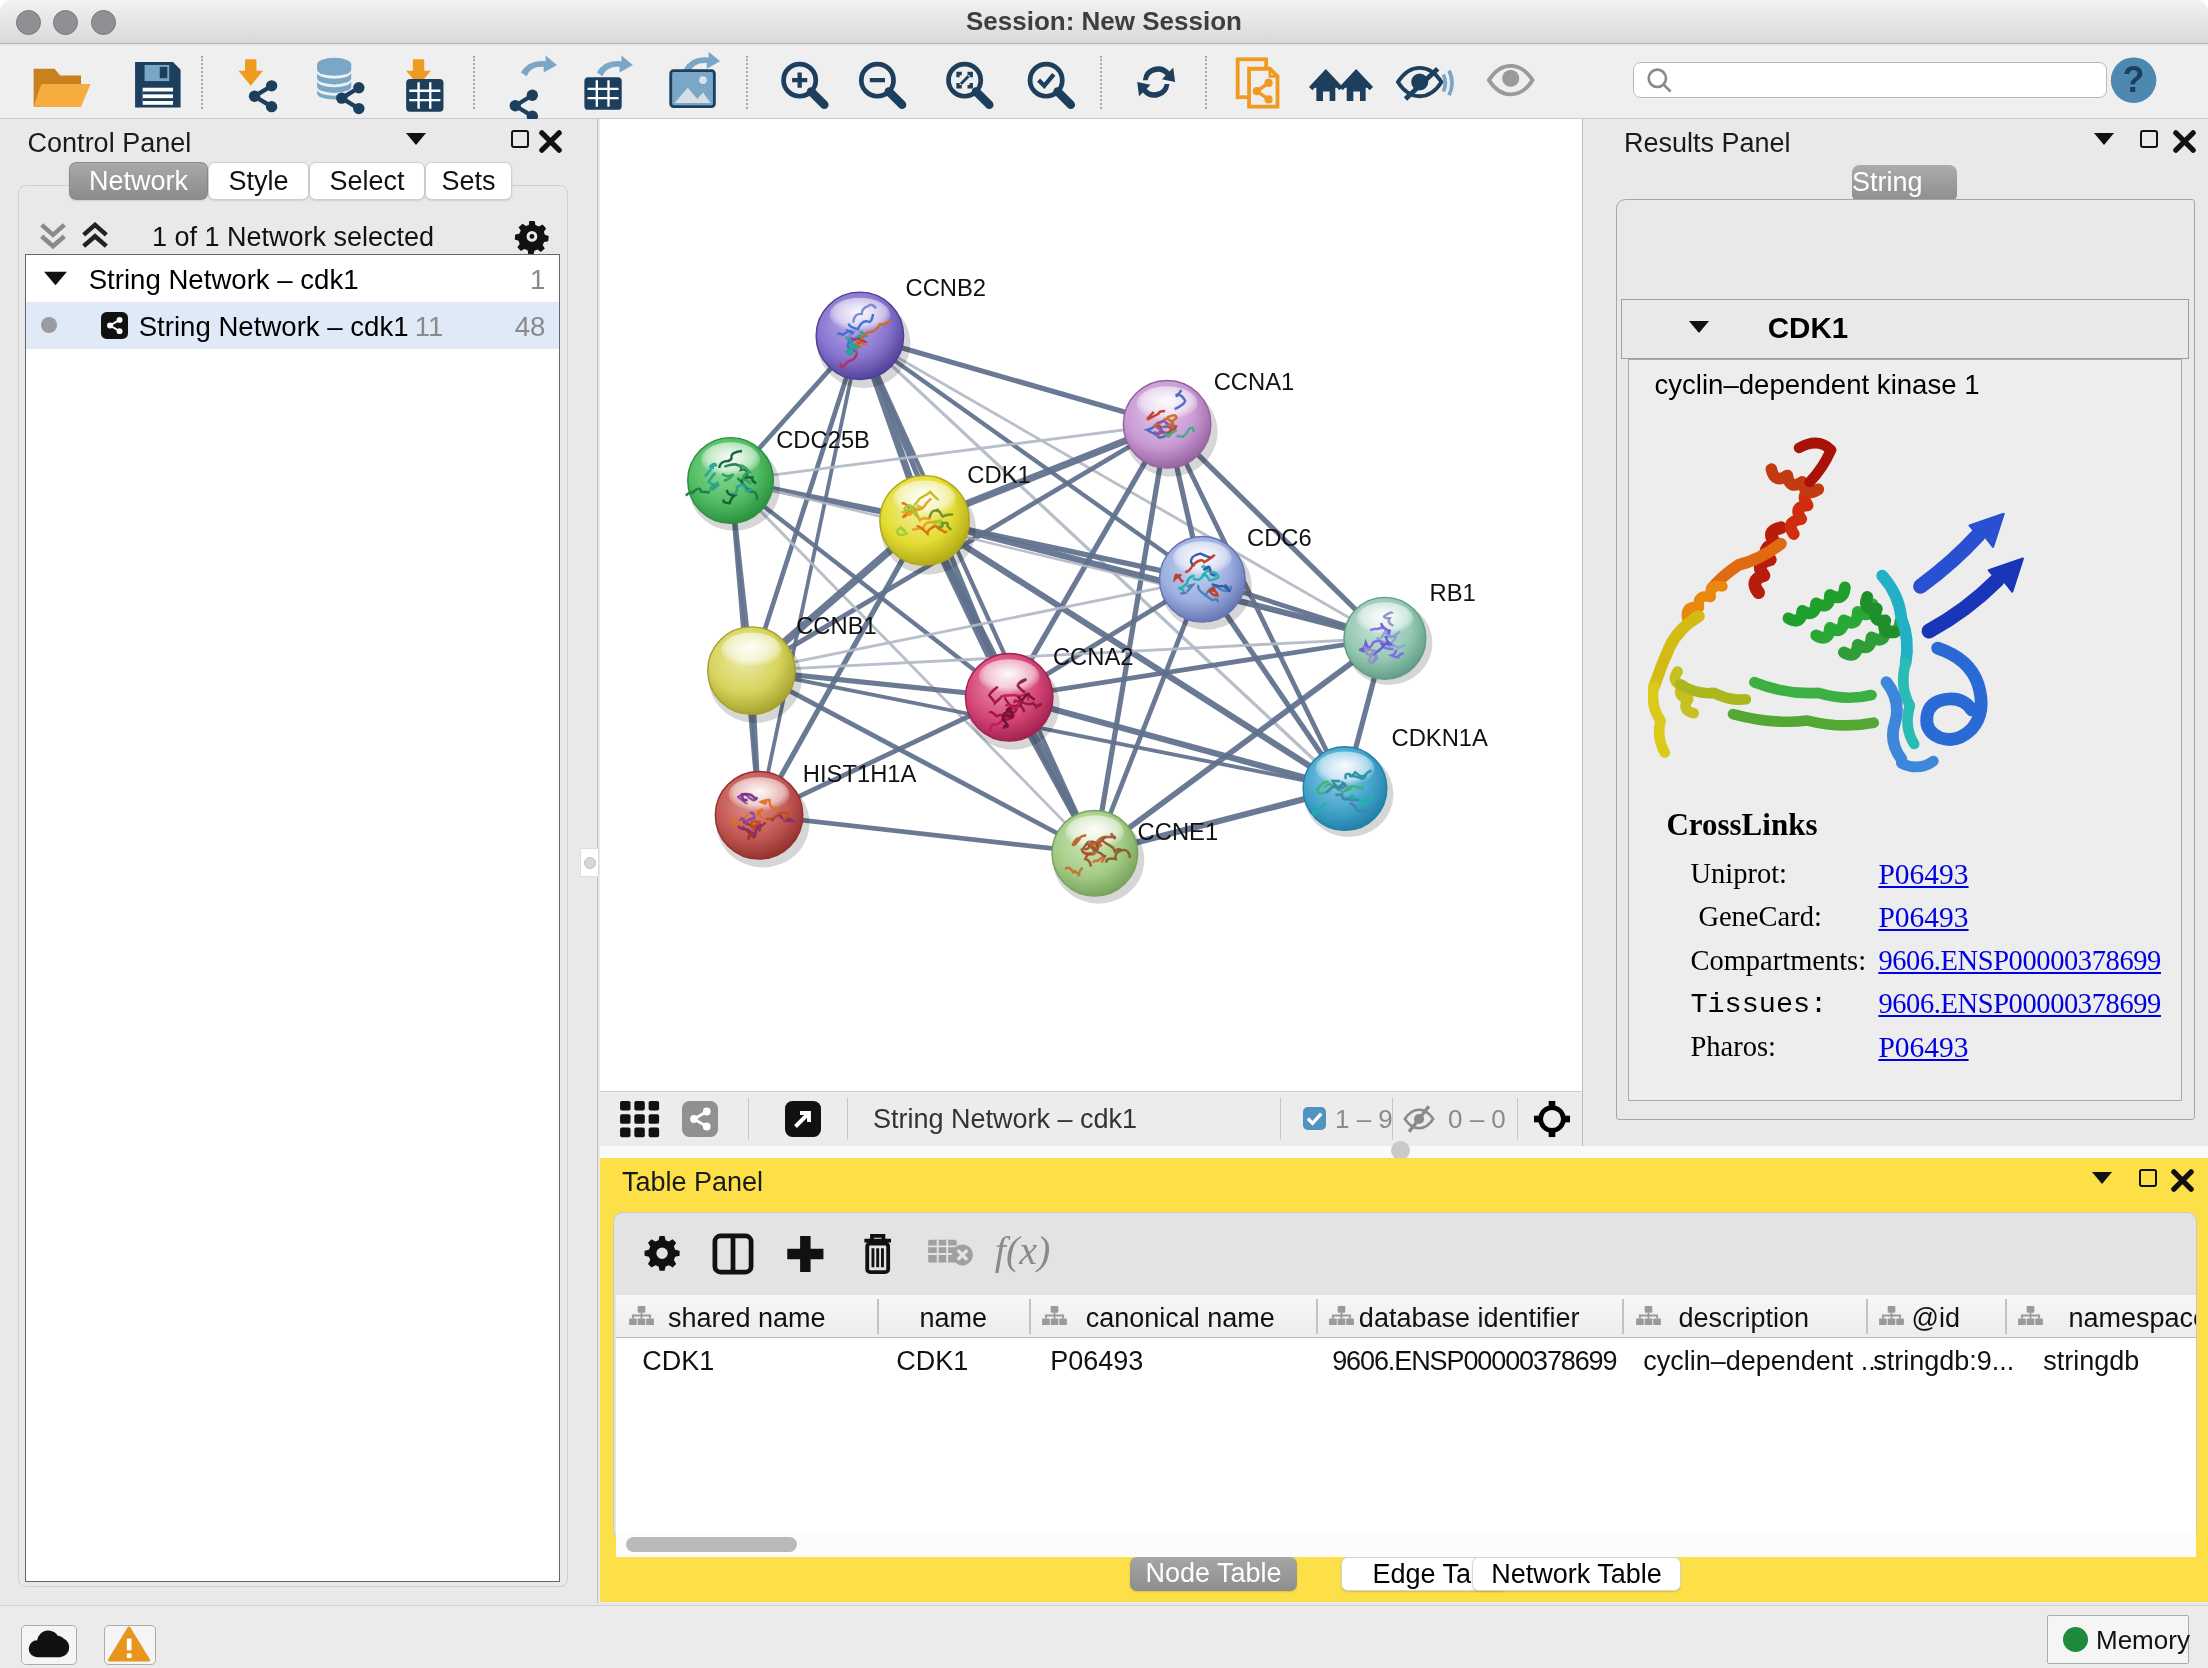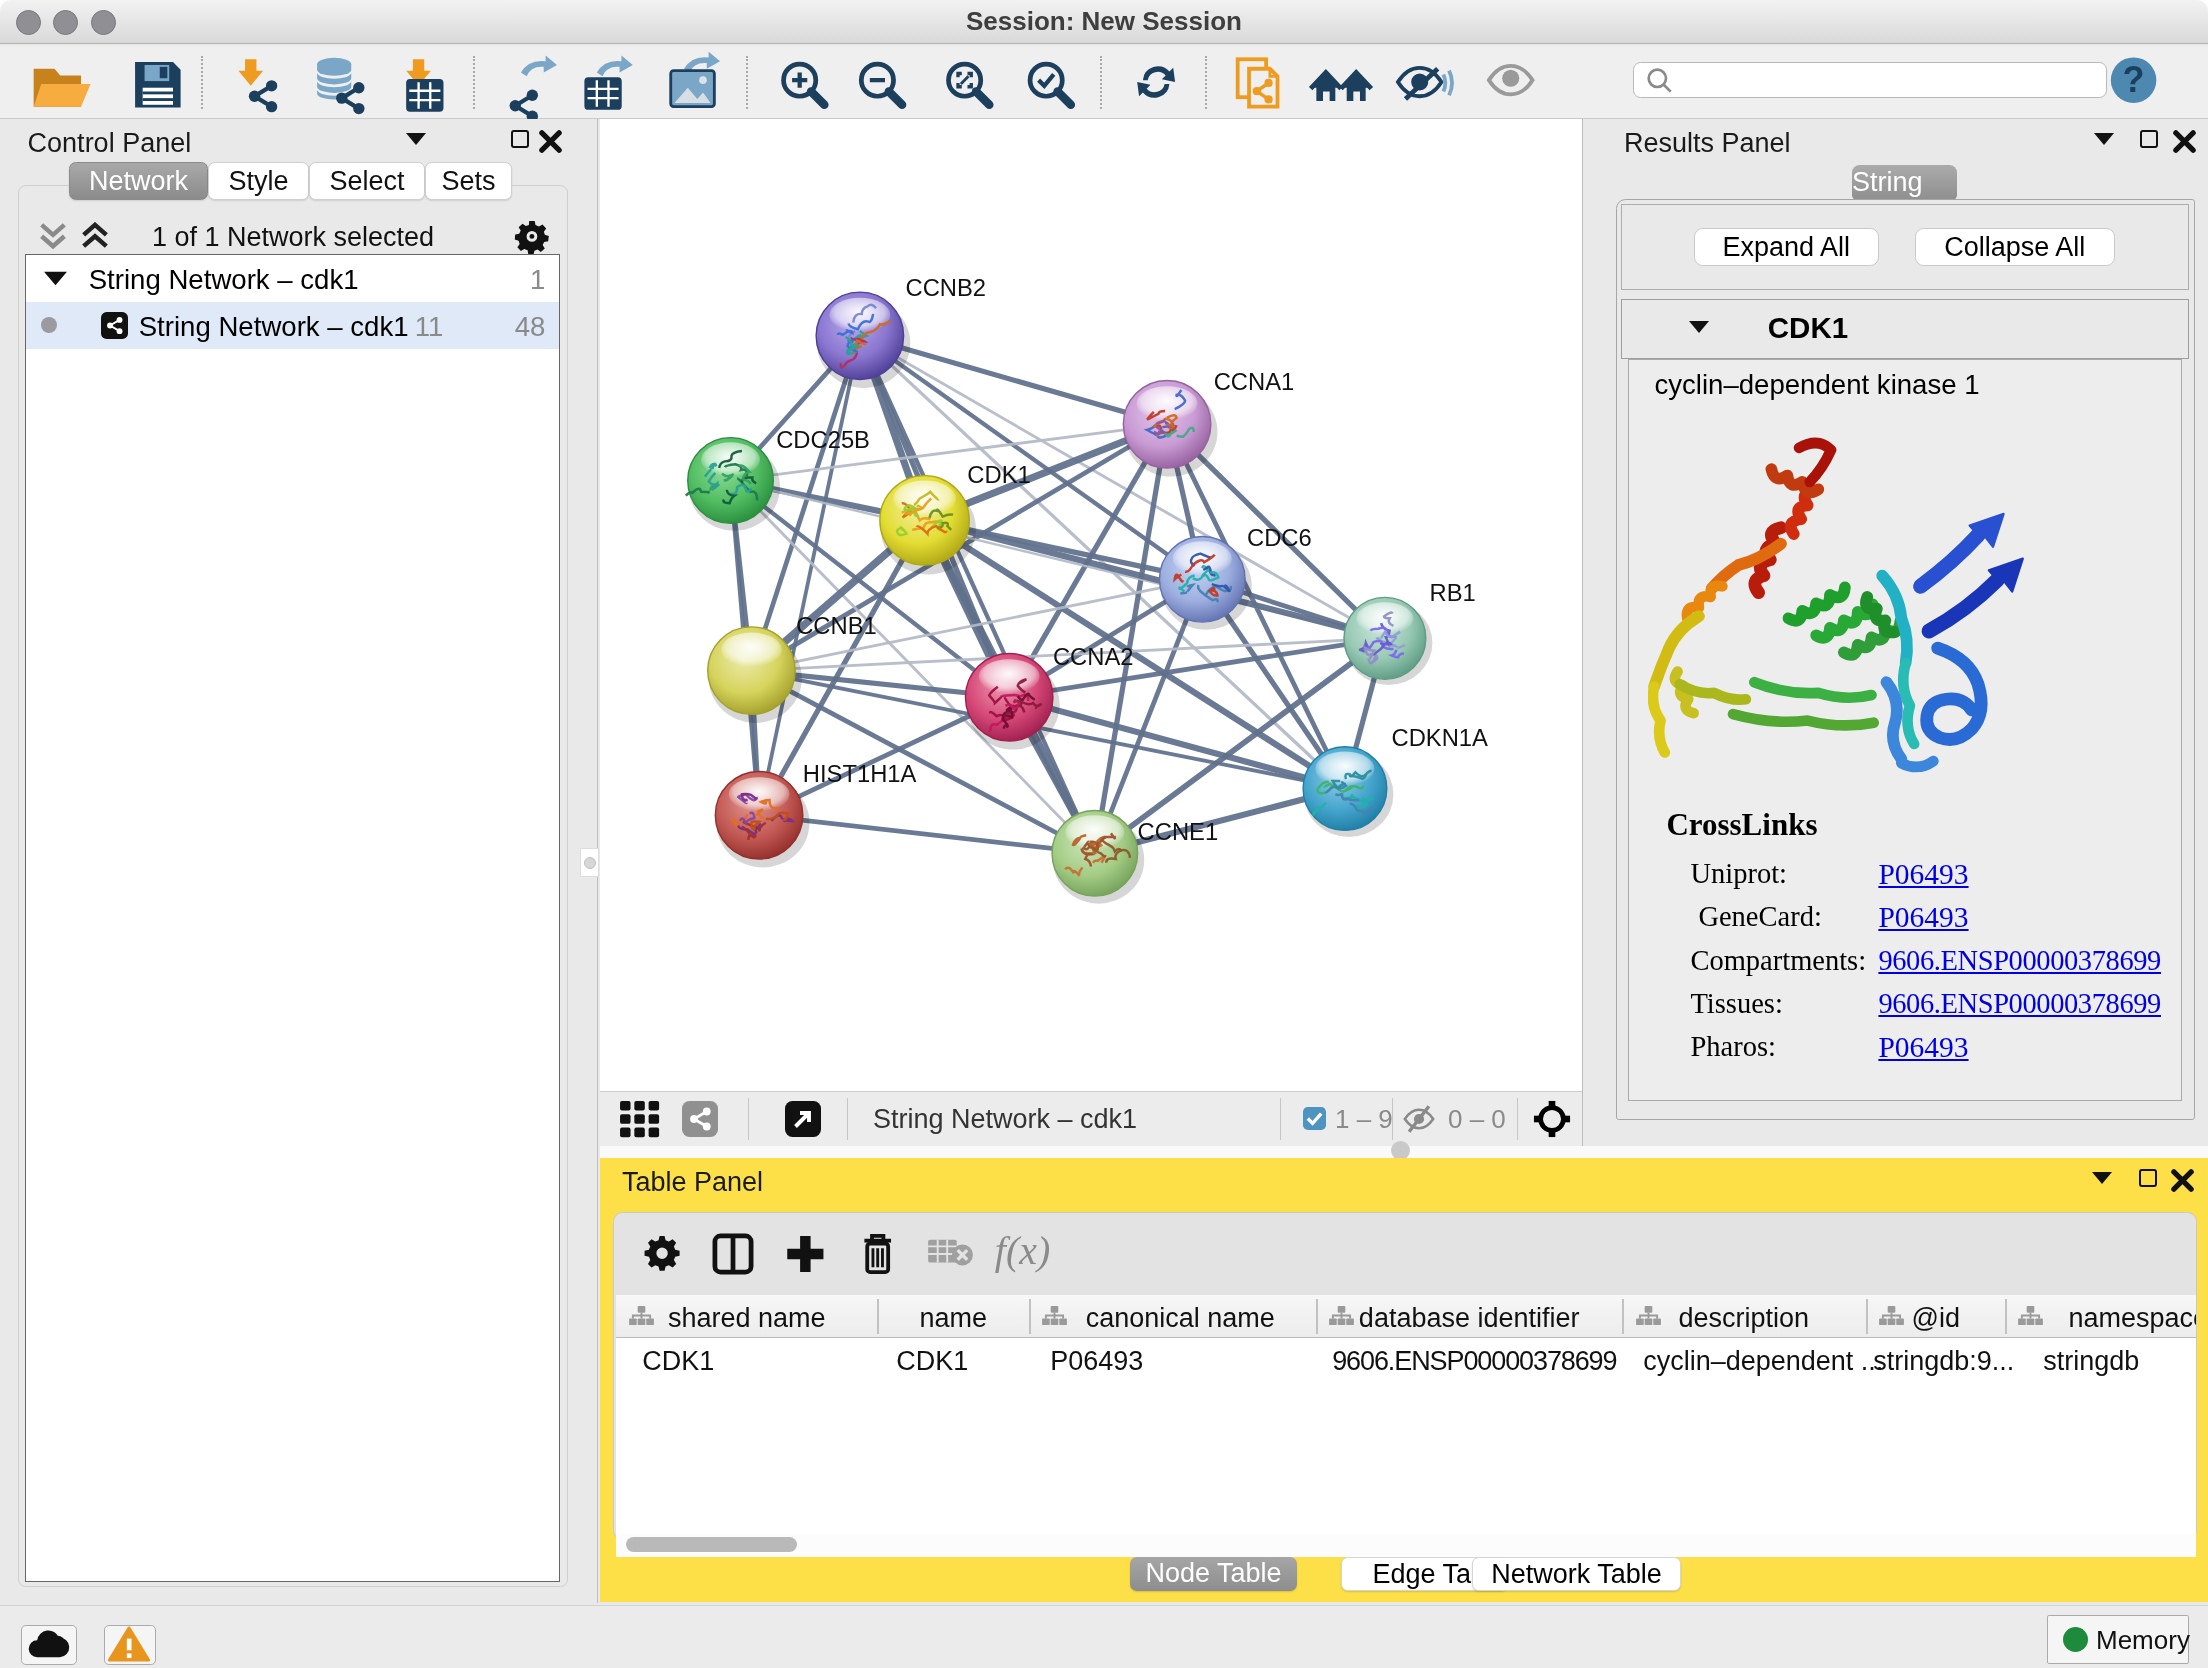--- a/index.html
+++ b/index.html
@@ -640,24 +640,20 @@
 
 <div class="abs" id="rpanel">
   <div class="pheader" style="position:absolute;left:41px;top:8.6px;">Results Panel</div>
   <div class="winbtn-tri" style="left:511px;top:14.3px;"></div>
   <div class="winbtn-sq" style="left:557px;top:11.4px;"></div>
   <svg style="position:absolute;left:590px;top:10.5px;" width="23" height="23" viewBox="0 0 24 24">
     <path d="M3 3 L21 21 M21 3 L3 21" stroke="#111" stroke-width="5.5" stroke-linecap="round"></path>
   </svg>
   <div style="position:absolute;left:269px;top:46px;width:105px;height:35px;background:linear-gradient(#ababab,#8f8f8f);border-radius:7.6px 7.6px 4.8px 4.8px;color:#fff;font-size:27px;text-align:left;line-height:34px;">String</div>
   <div id="r-box" style="position:absolute;left:33px;top:80px;width:579px;height:921px;border:1.9px solid #a6a6a6;border-radius:9.5px 2.9px 2.9px 2.9px;">
-    <div style="position:absolute;left:3.8px;top:3.8px;width:568px;height:86px;border:1px solid #adadad;">
-      <div style="position:absolute;left:72px;top:23px;width:185px;height:38px;background:#fff;border:1px solid #c9c9c9;border-radius:8.6px;font-size:27px;text-align:center;line-height:36px;">Expand All</div>
-      <div style="position:absolute;left:293px;top:23px;width:200px;height:38px;background:#fff;border:1px solid #c9c9c9;border-radius:8.6px;font-size:27px;text-align:center;line-height:36px;">Collapse All</div>
-    </div>
     <div style="position:absolute;left:3.8px;top:99px;width:568px;height:60px;border:1px solid #9e9e9e;">
       <div class="winbtn-tri" style="left:67px;top:21px;"></div>
       <div style="position:absolute;left:146px;top:11.4px;font-size:29.5px;font-weight:bold;">CDK1</div>
     </div>
     <div style="position:absolute;left:11.4px;top:159px;width:554px;height:742px;border:1px solid #a9a9a9;background:#ededed;">
       <div style="position:absolute;left:25px;top:8.6px;font-size:27.6px;">cyclin–dependent kinase 1</div>
       <svg id="ribbon" style="position:absolute;left:19px;top:76px;" width="476" height="352" viewBox="0 0 500 370">
           <g fill="none" stroke-linecap="round" stroke-linejoin="round" transform="translate(-90,-10) scale(1.12)">
 <path d="M205,95 Q190,98 200,110 Q185,114 195,125 Q180,129 189,140 Q175,144 184,156" stroke="#b81d0c" stroke-width="12"></path>
 <path d="M236,60 Q222,62 230,74 Q216,75 224,87 Q209,89 217,101" stroke="#cf2d0e" stroke-width="11"></path>
@@ -684,21 +680,21 @@
 <path d="M352,208 q30,10 38,34 q8,26 -6,42 q-14,14 -30,8 q-14,-6 -12,-20 q2,-14 18,-16 q16,-2 24,10" stroke="#2a6ad4" stroke-width="12"></path>
 <path d="M304,240 q14,18 8,38 q-6,18 6,34" stroke="#3c86dc" stroke-width="11"></path>
 <path d="M318,316 q16,8 30,-2" stroke="#3c86dc" stroke-width="10"></path>
 </g>
         </svg>
       <div style="font-family:'Liberation Serif',serif;">
         <div style="position:absolute;left:37px;top:447px;font-size:31px;font-weight:bold;">CrossLinks</div>
         <div style="position:absolute;left:61px;top:498px;font-size:28.5px;">Uniprot:</div>
         <div style="position:absolute;left:61px;top:541px;font-size:28.5px;margin-left:8px;">GeneCard:</div>
         <div style="position:absolute;left:61px;top:585px;font-size:28.5px;">Compartments:</div>
-        <div style="position:absolute;left:61px;top:628px;font-size:28.5px;">Tissues:</div>
+        <div style="position:absolute;left:61px;top:628px;font-size:28.5px;font-family:Liberation Mono, monospace;">Tissues:</div>
         <div style="position:absolute;left:61px;top:671px;font-size:28.5px;">Pharos:</div>
         <div style="position:absolute;left:249px;top:498px;font-size:29.5px;color:#0000e0;text-decoration:underline;">P06493</div>
         <div style="position:absolute;left:249px;top:541px;font-size:29.5px;color:#0000e0;text-decoration:underline;">P06493</div>
         <div style="position:absolute;left:249px;top:585px;font-size:28.5px;letter-spacing:-0.4px;color:#0000e0;text-decoration:underline;">9606.ENSP00000378699</div>
         <div style="position:absolute;left:249px;top:628px;font-size:28.5px;letter-spacing:-0.4px;color:#0000e0;text-decoration:underline;">9606.ENSP00000378699</div>
         <div style="position:absolute;left:249px;top:671px;font-size:29.5px;color:#0000e0;text-decoration:underline;">P06493</div>
       </div>
     </div>
   </div>
 </div>

